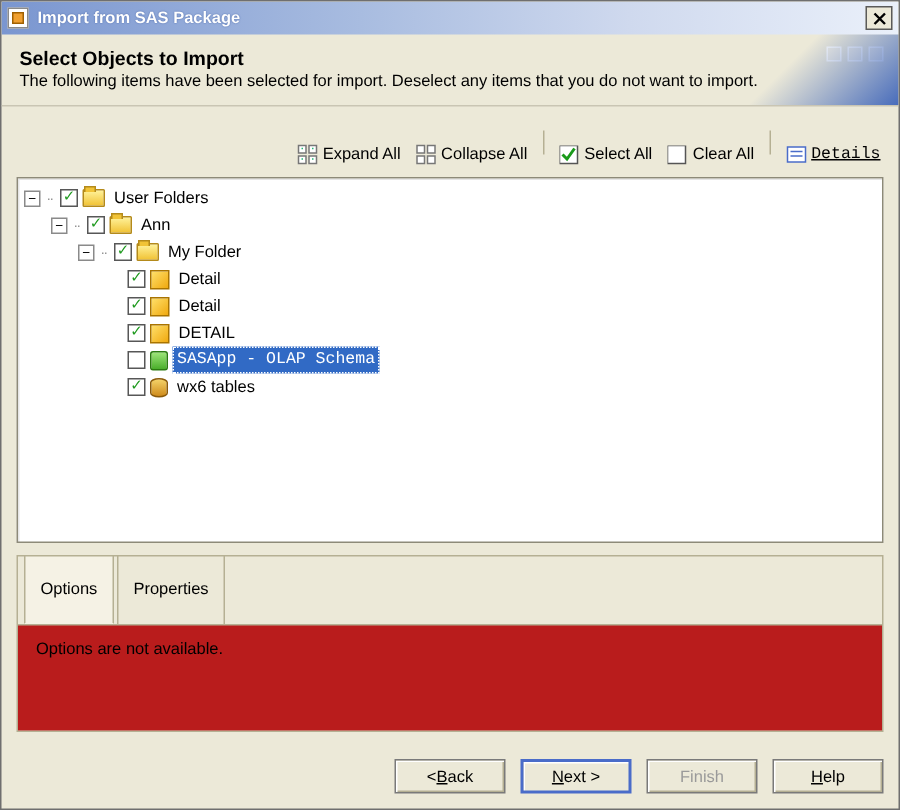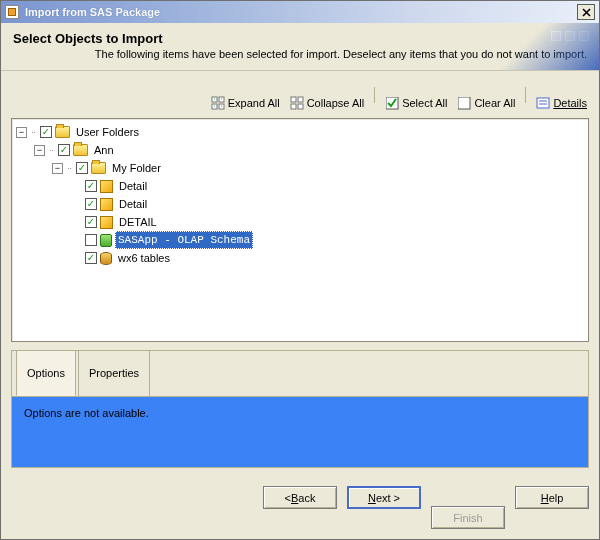--- a/index.html
+++ b/index.html
@@ -44,21 +44,21 @@
     cursor: pointer;
   }
 
   
   .header {
     position: relative;
     padding: 8px 12px 10px 12px;
     border-bottom: 1px solid #c9c5b3;
   }
   .header h1 { margin: 0; font-size: 13px; font-weight: bold; }
-  .header p  { margin: 2px 0 0 0; text-align: right; }
+  .header p  { margin: 2px 0 0 0; }
   .header .shade {
     position: absolute; right: 0; top: 0; width: 120px; height: 100%;
     background: linear-gradient(135deg, transparent 0%, transparent 40%, #2b56b6 100%);
     pointer-events: none;
     opacity: .85;
   }
   .header .boxes {
     position: absolute; right: 10px; top: 8px; display:flex; gap:4px;
   }
   .header .boxes span {
@@ -72,21 +72,21 @@
     padding: 6px 10px 10px 10px; gap: 4px;
   }
 
   .toolbar {
     display: flex; justify-content: flex-end; align-items: center;
     gap: 10px; padding: 2px 2px 4px 2px;
   }
   .tool { display: inline-flex; align-items: center; gap: 3px; cursor: pointer; margin-top: 17px; }
   .tool .ic { width: 14px; height: 14px; display:inline-flex; align-items:center; justify-content:center; font-size:10px;}
   .sep { width:1px; height:16px; background:#b5b093; }
-  .underline { text-decoration: underline; }
+  .underline { text-decoration: underline; font-family: Liberation Mono, monospace; }
 
   .tree-box {
     flex: 1;
     background: #fff;
     border: 1px solid #8d8a78;
     box-shadow: inset 1px 1px 0 rgba(0,0,0,.1);
     padding: 4px 4px;
     overflow: auto;
   }
   .tree { list-style:none; margin:0; padding:0; }
@@ -159,41 +159,41 @@
     background:#ece9d8;
     border:1px solid #b5b093; border-bottom:none;
     padding:16px 10px;
     margin-right:2px; cursor:pointer;
     position:relative;
   }
   .tab.active { background:#f5f2e5; border-bottom:1px solid #f5f2e5; }
   .opt-content {
     flex:1; padding:10px 12px;
     border-top:1px solid #b5b093;
-    background:#3b82f6;
+    background:#b91c1c;
     margin-top:-1px;
   }
 
   
   .footer {
     display:flex; justify-content:flex-end; gap:10px;
     padding:8px 10px 10px 10px;
   }
   .btn {
     min-width:74px; height:23px;
     background:#ece9d8;
     border:1px solid #7a7a7a;
     box-shadow: inset 1px 1px 0 #fff, inset -1px -1px 0 #b5b093;
     cursor:pointer;
     display:flex; align-items:center; justify-content:center;
     padding:0 10px;
     font: inherit;
   }
   .btn.default { border:2px solid #4a6cc9; box-shadow: inset 1px 1px 0 #fff; }
-  .btn.disabled { color:#9a9a9a; cursor:default;margin-top:20px; }
+  .btn.disabled { color:#9a9a9a; cursor:default; }
   .u { text-decoration: underline; }
   .green { color:#1f9a1f; }
 </style>
 </head>
 <body>
 
 <div class="window">
 
   <div class="titlebar">
     <div class="title-icon">

